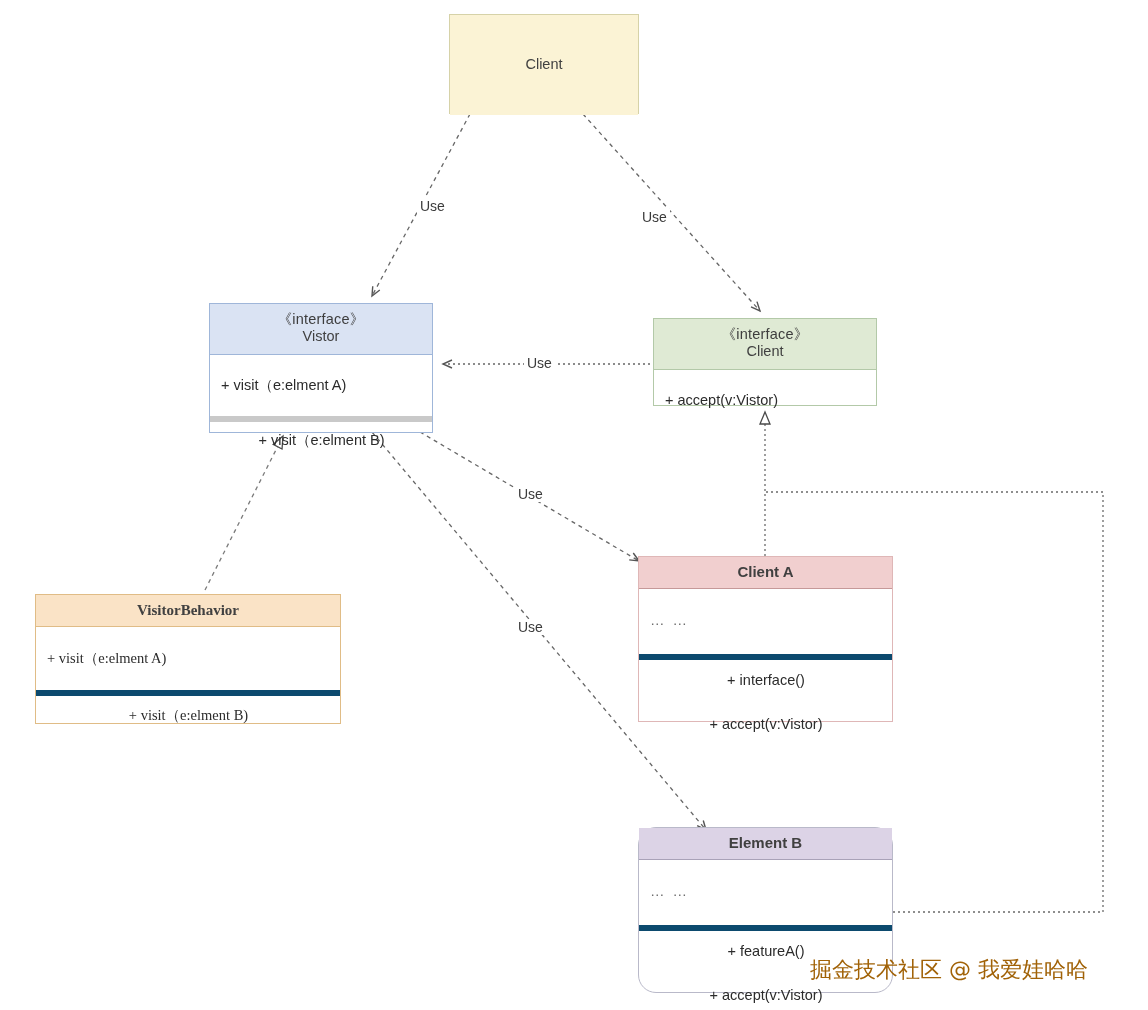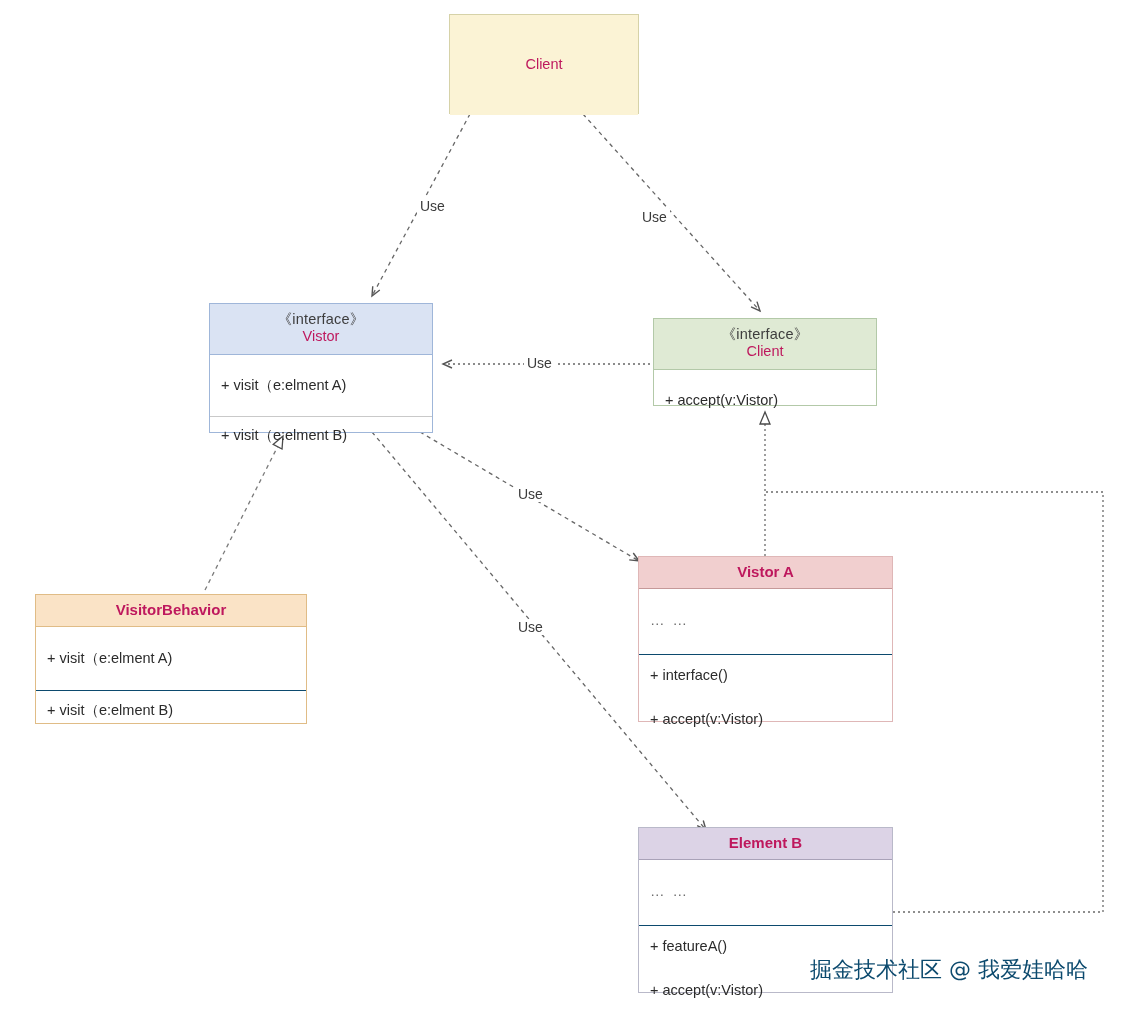--- a/index.html
+++ b/index.html
@@ -45,35 +45,36 @@
   }
   .uml-header .stereo {
     display: block;
     font-size: 14.5px;
     color: #3d3d3d;
     letter-spacing: .2px;
   }
   .uml-header .cname {
     display: block;
     font-size: 14.5px;
-    color: #be185d;
+    color: #404040;
   }
   .uml-header.bold .cname {
     font-weight: bold;
     font-size: 15px;
   }
   .uml-compartment {
     box-sizing: border-box;
     padding: 10px 10px 10px 11px;
     color: #2b2b2b;
     font-size: 14.5px;
     margin-top: 12px;
   }
   .uml-compartment + .uml-compartment {
-    border-top: 1px solid #0c4a6e;
+    border-top: 6px solid #0c4a6e;
+    text-align: center;
   }
   .uml-row {
     padding: 3px 0 3px 0;
     white-space: nowrap;
   }
   .uml-row + .uml-row { margin-top: 20px; }
   .dots { color: #6d6d6d; letter-spacing: 2px; }
 
   
   .box-client  { border-color: #d6d2a8; background: #fbf3d5; }
@@ -85,38 +86,38 @@
 
   .box-element { border-color: #b3c9a8; }
   .box-element .uml-header { background: #dfead4; border-bottom-color: #b3c9a8; }
 
   .box-behavior { border-color: #e0bc86; }
   .box-behavior .uml-header { background: #fae3c6; border-bottom-color: #e0bc86; }
 
   .box-elementa { border-color: #dfb7b7; }
   .box-elementa .uml-header { background: #f1cfcf; border-bottom-color: #c69999; }
 
-  .box-elementb { border-color: #b9b9c9; }
+  .box-elementb { border-color: #b9b9c9; border-radius: 18px; }
   .box-elementb .uml-header { background: #dcd3e6; border-bottom-color: #a9a2b8; }
 
   
   .edge-label {
     position: absolute;
     font-size: 14px;
     color: #3b3b3b;
     background: #ffffff;
     padding: 0 3px;
     white-space: nowrap;
   }
 
   
   #watermark {
     position: absolute;
     font-size: 22px;
-    color: #0c4a6e;
+    color: #a16207;
     white-space: nowrap;
     font-family: "DejaVu Sans", "Liberation Sans", sans-serif;
   }
 </style>
 </head>
 <body>
 
 <div id="canvas">
 
   <svg id="edge-layer" viewBox="0 0 1148 1010" width="1148" height="1010">
@@ -181,35 +182,35 @@
   <div class="uml-box box-element" style="left:653px; top:318px; width:224px; height:88px;">
     <div class="uml-header">
       <span class="stereo">《interface》</span>
       <span class="cname">Client</span>
     </div>
     <div class="uml-compartment" style="padding-top:7px; padding-bottom:7px;">
       <div class="uml-row">+ accept(v:Vistor)</div>
     </div>
   </div>
 
-  <div class="uml-box box-behavior" style="left:35px; top:594px; width:272px; height:130px;">
+  <div class="uml-box box-behavior" style="left:35px; top:594px; width:306px; height:130px;font-family:Liberation Serif, serif;">
     <div class="uml-header bold" style="padding:6px 4px 7px 4px;">
       <span class="cname">VisitorBehavior</span>
     </div>
     <div class="uml-compartment" style="padding-top:8px; padding-bottom:8px;">
       <div class="uml-row">+ visit（e:elment A)</div>
     </div>
     <div class="uml-compartment" style="padding-top:8px; padding-bottom:8px;">
       <div class="uml-row">+ visit（e:elment B)</div>
     </div>
   </div>
 
   <div class="uml-box box-elementa" style="left:638px; top:556px; width:255px; height:166px;">
     <div class="uml-header bold" style="padding:6px 4px 7px 4px;">
-      <span class="cname">Vistor A</span>
+      <span class="cname">Client A</span>
     </div>
     <div class="uml-compartment" style="padding-top:8px; padding-bottom:10px;">
       <div class="uml-row dots">… …</div>
     </div>
     <div class="uml-compartment" style="padding-top:9px; padding-bottom:9px;">
       <div class="uml-row">+ interface()</div>
       <div class="uml-row">+ accept(v:Vistor)</div>
     </div>
   </div>
 

